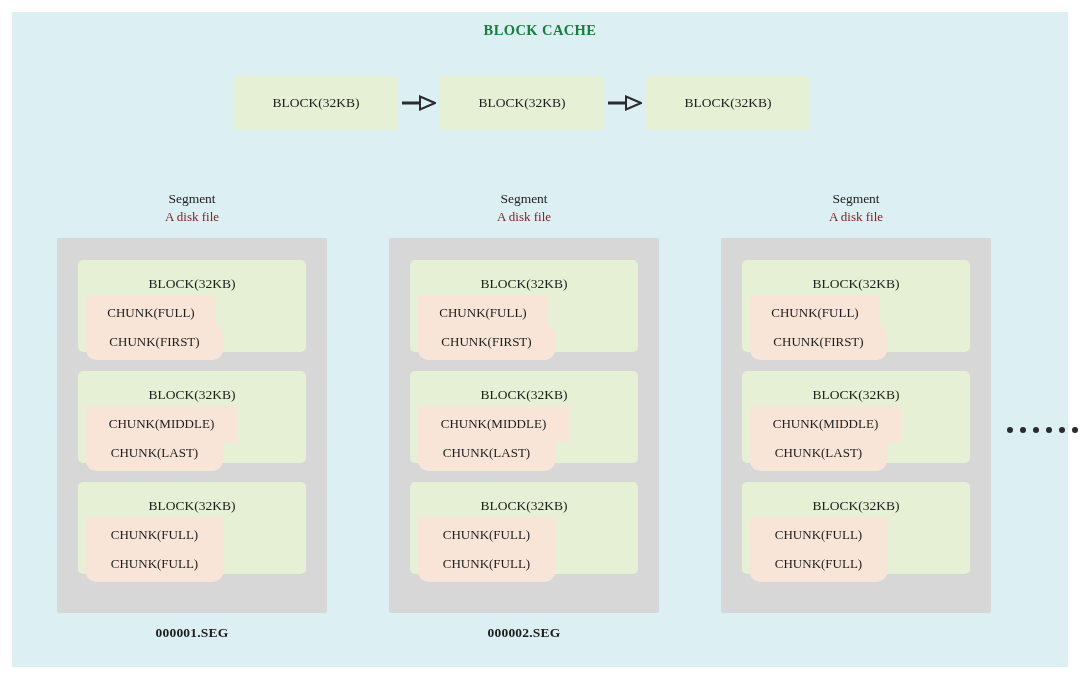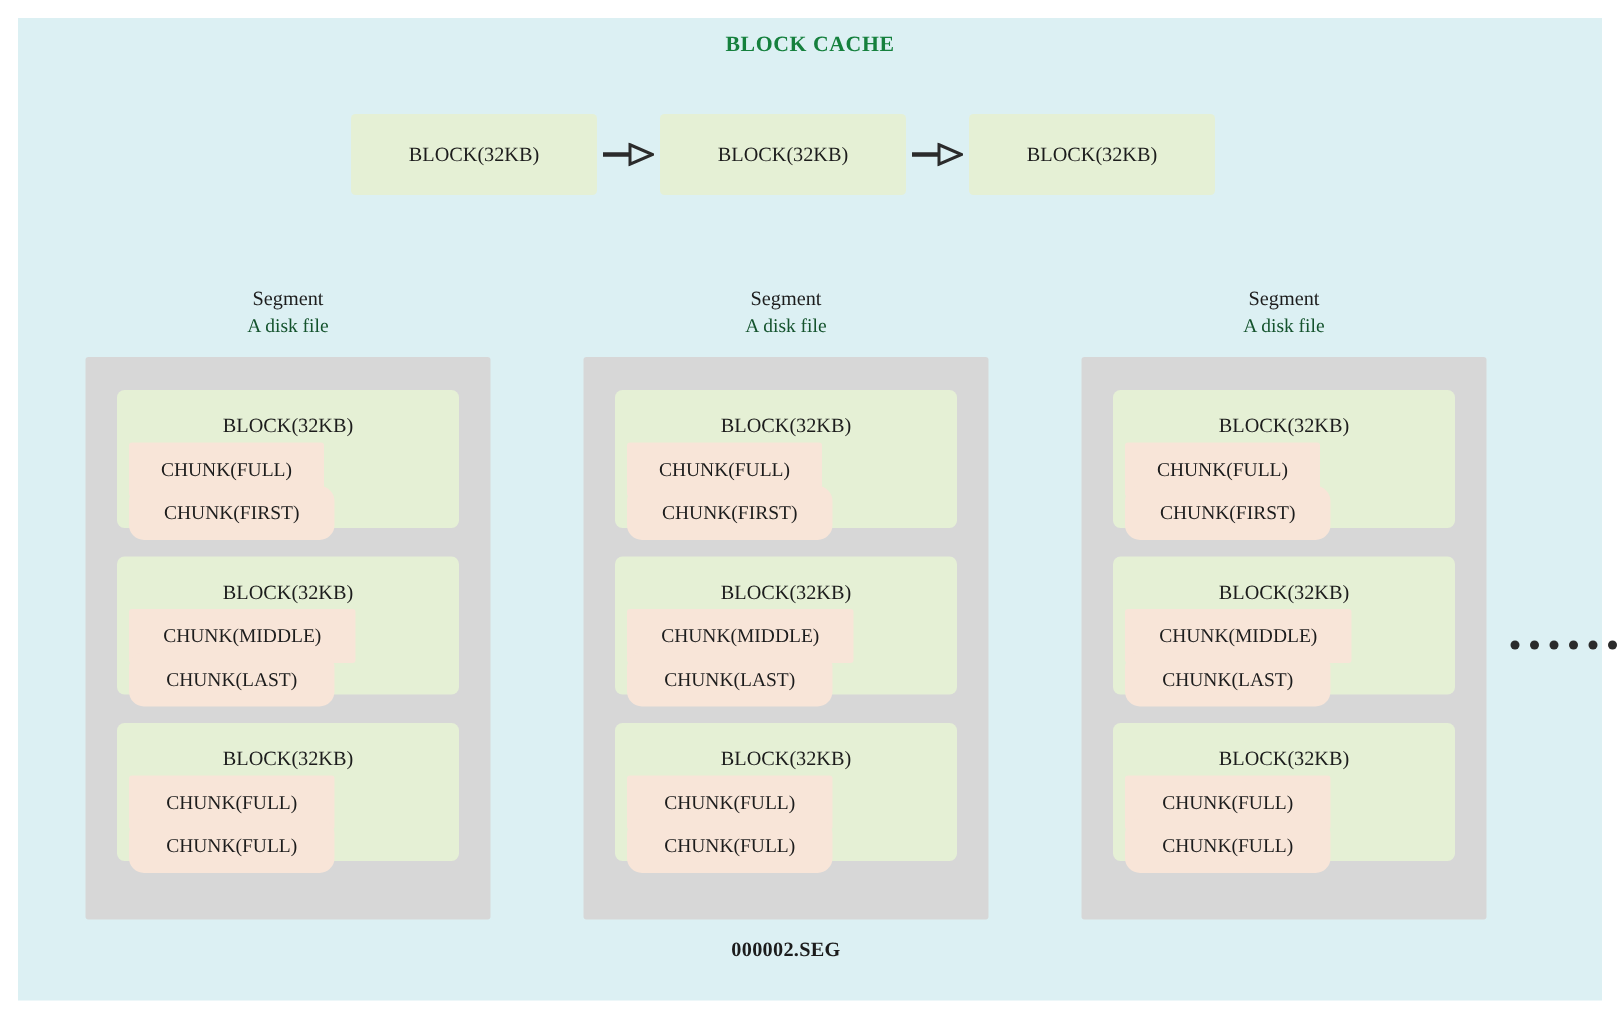--- a/index.html
+++ b/index.html
@@ -81,21 +81,21 @@
   }
   .segment-heading .seg-title {
     display: block;
     font-weight: normal;
     font-size: 13.5px;
     color: #1c1c1c;
   }
   .segment-heading .seg-sub {
     display: block;
     font-size: 13px;
-    color: #14532d;
+    color: #7f1d1d;
   }
 
   .segment-box {
     margin-top: 13px;
     width: 270px;
     height: 375px;
     background: #d7d7d7;
     border-radius: 2px;
     padding: 22px 0 0 0;
     box-sizing: border-box;
@@ -200,20 +200,21 @@
           <div class="seg-block-label">BLOCK(32KB)</div>
           <div class="chunk chunk-0" style="width: 151px;">CHUNK(MIDDLE)</div>
           <div class="chunk chunk-1" style="width: 137px;">CHUNK(LAST)</div>
         </div>
         <div class="seg-block">
           <div class="seg-block-label">BLOCK(32KB)</div>
           <div class="chunk chunk-0" style="width: 137px;">CHUNK(FULL)</div>
           <div class="chunk chunk-1" style="width: 137px;">CHUNK(FULL)</div>
         </div>
       </div>
+      <div class="segment-filename">000001.SEG</div>
     </div>
   <div class="segment-col" id="segment-col-1">
       <div class="segment-heading">
         <span class="seg-title">Segment</span>
         <span class="seg-sub">A disk file</span>
       </div>
       <div class="segment-box">
         <div class="seg-block">
           <div class="seg-block-label">BLOCK(32KB)</div>
           <div class="chunk chunk-0" style="width: 130px;">CHUNK(FULL)</div>

